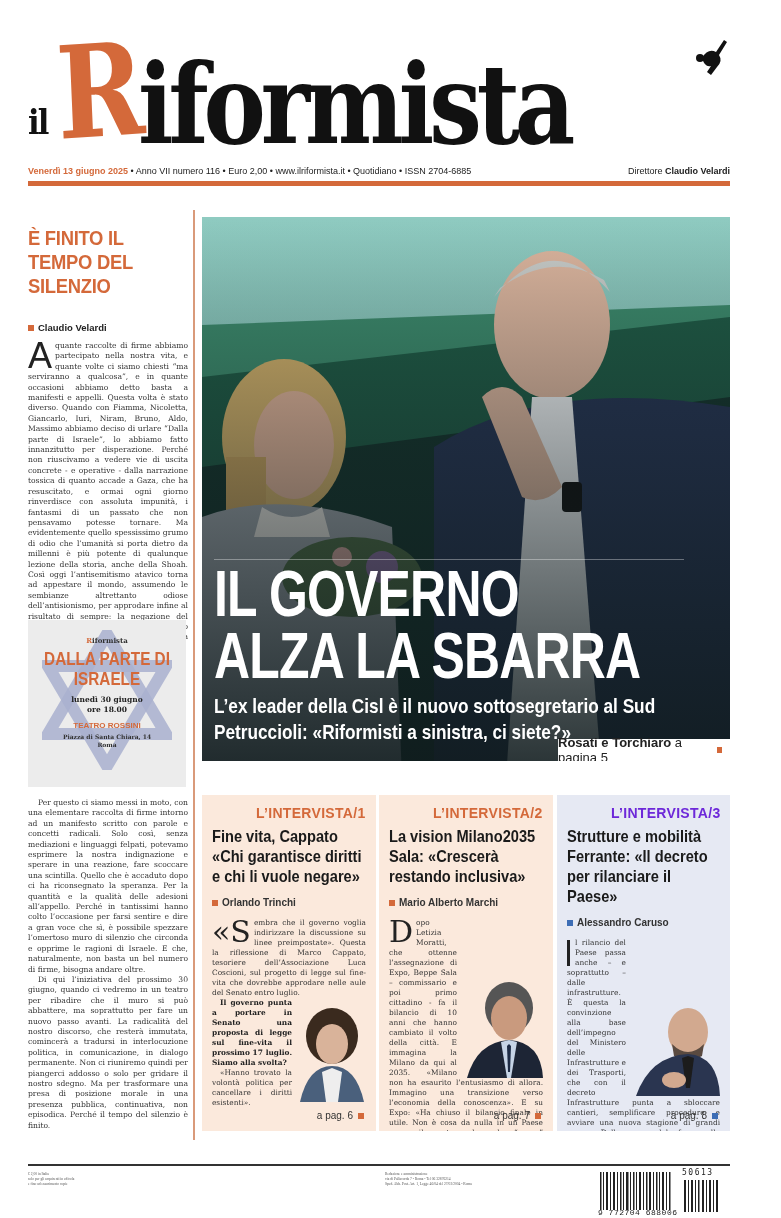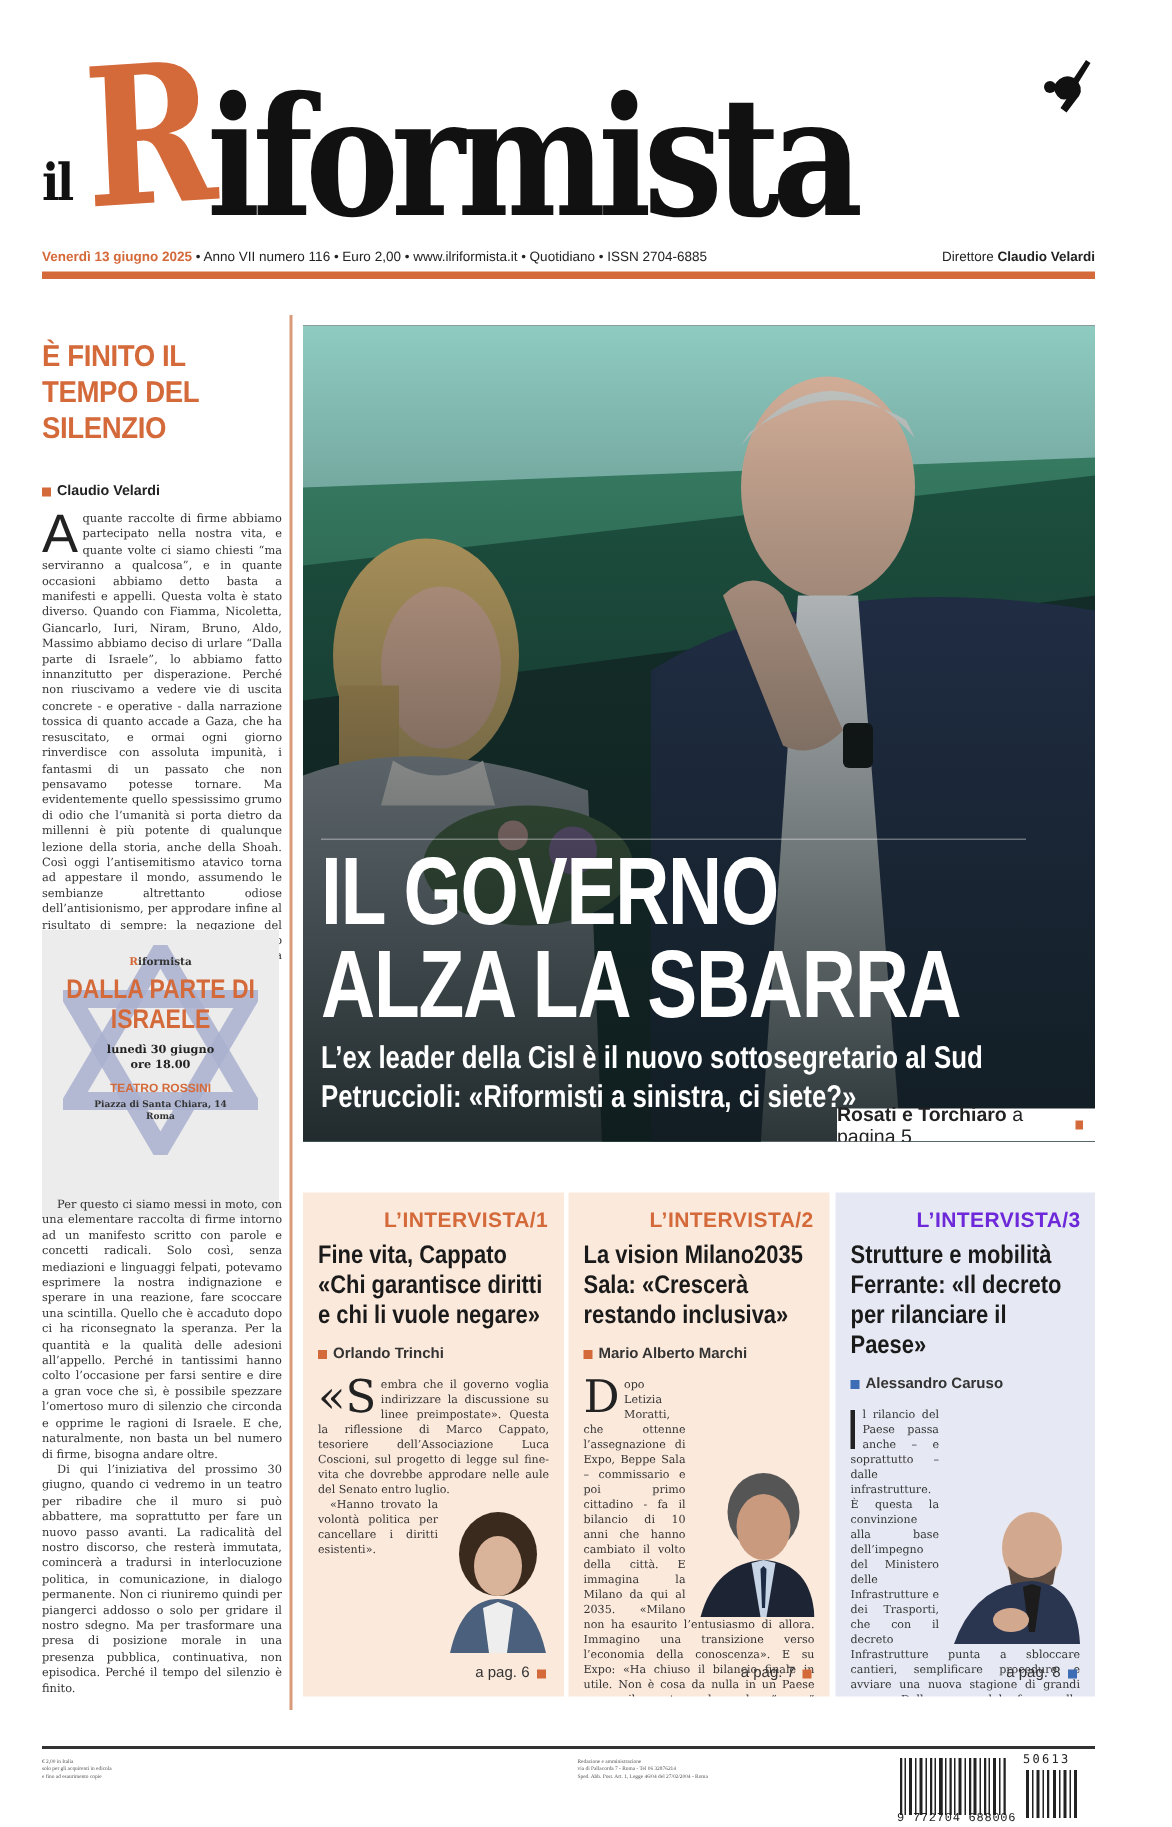--- a/index.html
+++ b/index.html
@@ -25,21 +25,21 @@
   .editorial-title { font-family: "Liberation Sans", sans-serif; font-weight: bold; font-size: 20px; line-height: 24px; color: #d4693a; letter-spacing: -0.3px; transform: scaleX(0.92); transform-origin: left; }
   .byline { margin-top: 24px; font-family: "Liberation Sans", sans-serif; font-weight: bold; font-size: 9.5px; color: #222; display: flex; align-items: center; gap: 4px; }
   .sq { display: inline-block; width: 6px; height: 6px; }
   .sq.orange { background: #d4693a; }
   .sq.blue { background: #3d6db5; }
   .body-text { font-family: "DejaVu Serif", serif; font-size: 7.6px; line-height: 10.4px; color: #333; text-align: justify; hyphens: auto; }
   .editorial-body { margin-top: 8px; }
   .dropcap { float: left; font-family: "Liberation Sans", sans-serif; font-size: 36px; line-height: 30px; margin: 0 3px 0 0; color: #222; }
   .body-text p + p { text-indent: 10px; }
 
-  .promo { position: absolute; left: 28px; top: 620px; width: 158px; height: 192px; background: #ececec; overflow: hidden; text-align: center; }
+  .promo { position: absolute; left: 28px; top: 620px; width: 158px; height: 167px; background: #ececec; overflow: hidden; text-align: center; }
   .promo svg.star { position: absolute; left: 14px; top: 10px; }
   .promo .promo-logo { position: relative; margin-top: 16px; font-family: "DejaVu Serif", serif; font-size: 7px; font-weight: bold; color: #333; }
   .promo .promo-logo .r { color: #d4693a; }
   .promo .promo-title { position: relative; margin-top: 4px; font-family: "Liberation Sans", sans-serif; font-weight: bold; font-size: 18px; line-height: 20px; color: #d4693a; transform: scaleX(0.85); }
   .promo .promo-date { position: relative; margin-top: 6px; font-family: "DejaVu Serif", serif; font-weight: bold; font-size: 7.5px; line-height: 10px; color: #222; }
   .promo .promo-venue { position: relative; margin-top: 6px; font-family: "Liberation Sans", sans-serif; font-weight: bold; font-size: 8px; color: #d4693a; }
   .promo .promo-addr { position: relative; margin-top: 3px; font-family: "DejaVu Serif", serif; font-weight: bold; font-size: 6px; line-height: 8px; color: #333; }
 
   .editorial-cont { position: absolute; left: 28px; top: 798px; width: 160px; }
 
@@ -191,20 +191,21 @@
     <div class="body-text">
       <span class="iv-drop">«S</span>
       <span>embra che il governo voglia indirizzare la discussione su linee preimpostate». Questa la riflessione di Marco Cappato, tesoriere dell’Associazione Luca Coscioni, sul progetto di legge sul fine-vita che dovrebbe approdare nelle aule del Senato entro luglio.</span>
       <svg class="iv-photo" width="70" height="100" viewBox="0 0 70 100" style="margin-top:4px">
         <rect width="70" height="100" fill="#fbe9dc"></rect>
         <ellipse cx="36" cy="34" rx="26" ry="28" fill="#3a2a1e"></ellipse>
         <ellipse cx="36" cy="42" rx="16" ry="20" fill="#d9b39a"></ellipse>
         <path d="M4 100 q8 -36 32 -36 q24 0 32 36z" fill="#4a607c"></path>
         <path d="M26 70 l10 -4 l10 4 l-4 30 h-12z" fill="#eeeeee"></path>
       </svg>
+      <div class="iv-q" style="text-indent:8px">Il governo punta a portare in Senato una proposta di legge sul fine-vita il prossimo 17 luglio. Siamo alla svolta?</div>
       <div style="text-indent:8px">«Hanno trovato la volontà politica per cancellare i diritti esistenti».</div>
     </div>
   </div>
   <div class="iv-ref">
     <span>a pag. 6</span>
     <span class="sq orange"></span>
   </div>
 </div>
 
 <div class="iv two">

